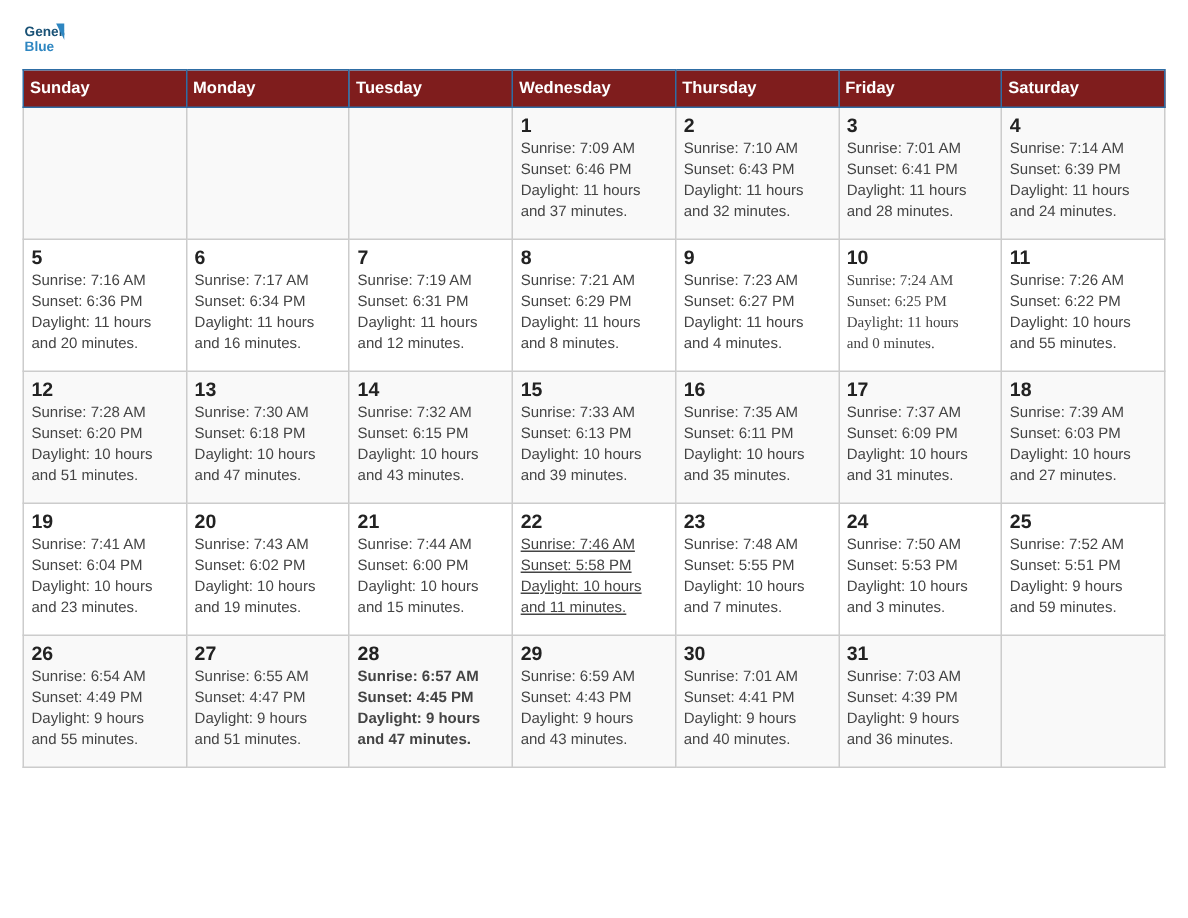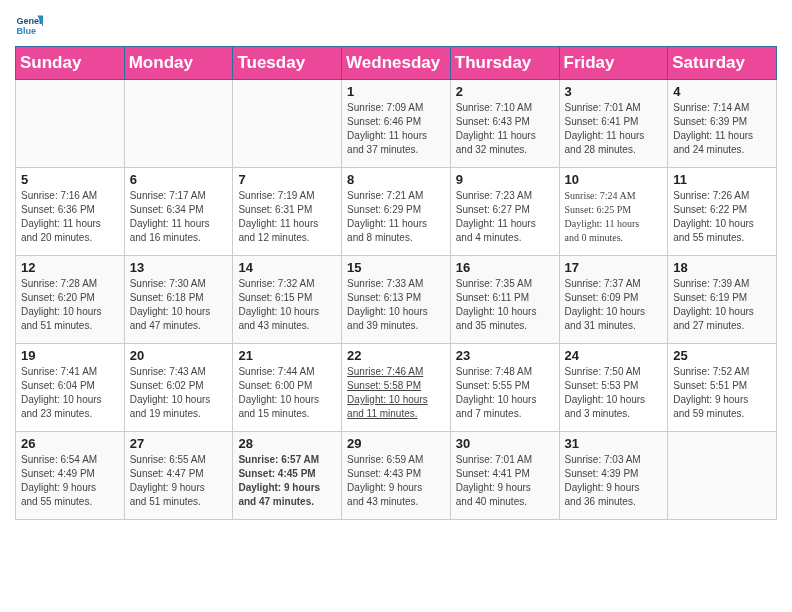--- a/index.html
+++ b/index.html
@@ -36,23 +36,23 @@
     .location {
       font-size: 16px;
       color: #555;
     }
     table {
       width: 100%;
       border-collapse: collapse;
       table-layout: fixed;
     }
     thead tr th {
-      background-color: #ec4899;
+      background-color: #7f1d1d;
       color: #fff;
-      font-size: 17px;
+      font-size: 11px;
       font-weight: bold;
       padding: 6px 4px;
       text-align: left;
       border: 1px solid #2e6da4;
     }
     tbody tr td {
       border: 1px solid #ccc;
       vertical-align: top;
       padding: 4px 5px;
       font-size: 10.5px;
@@ -235,21 +235,21 @@
         <td>
           <span class="day-num">17</span>
           <div class="cell-info" style="white-space: pre-line;">Sunrise: 7:37 AM
 Sunset: 6:09 PM
 Daylight: 10 hours
 and 31 minutes.</div>
         </td>
         <td>
           <span class="day-num">18</span>
           <div class="cell-info" style="white-space: pre-line;">Sunrise: 7:39 AM
-Sunset: 6:19 PM
+Sunset: 6:03 PM
 Daylight: 10 hours
 and 27 minutes.</div>
         </td>
       </tr>
       <tr>
         <td>
           <span class="day-num">19</span>
           <div class="cell-info" style="white-space: pre-line;">Sunrise: 7:41 AM
 Sunset: 6:04 PM
 Daylight: 10 hours

